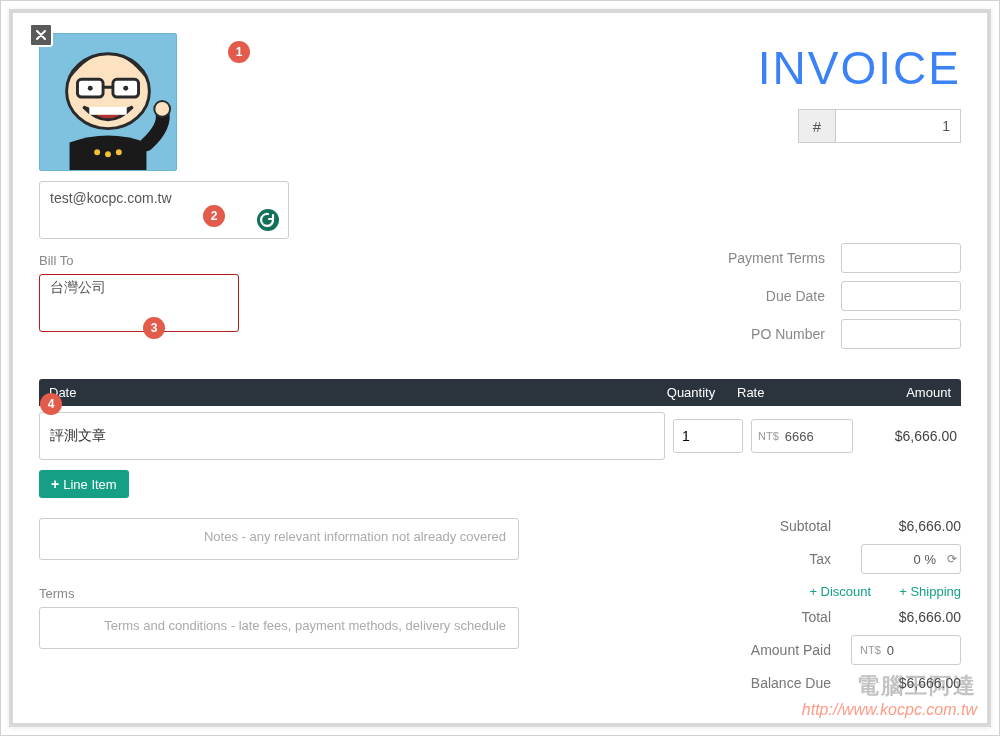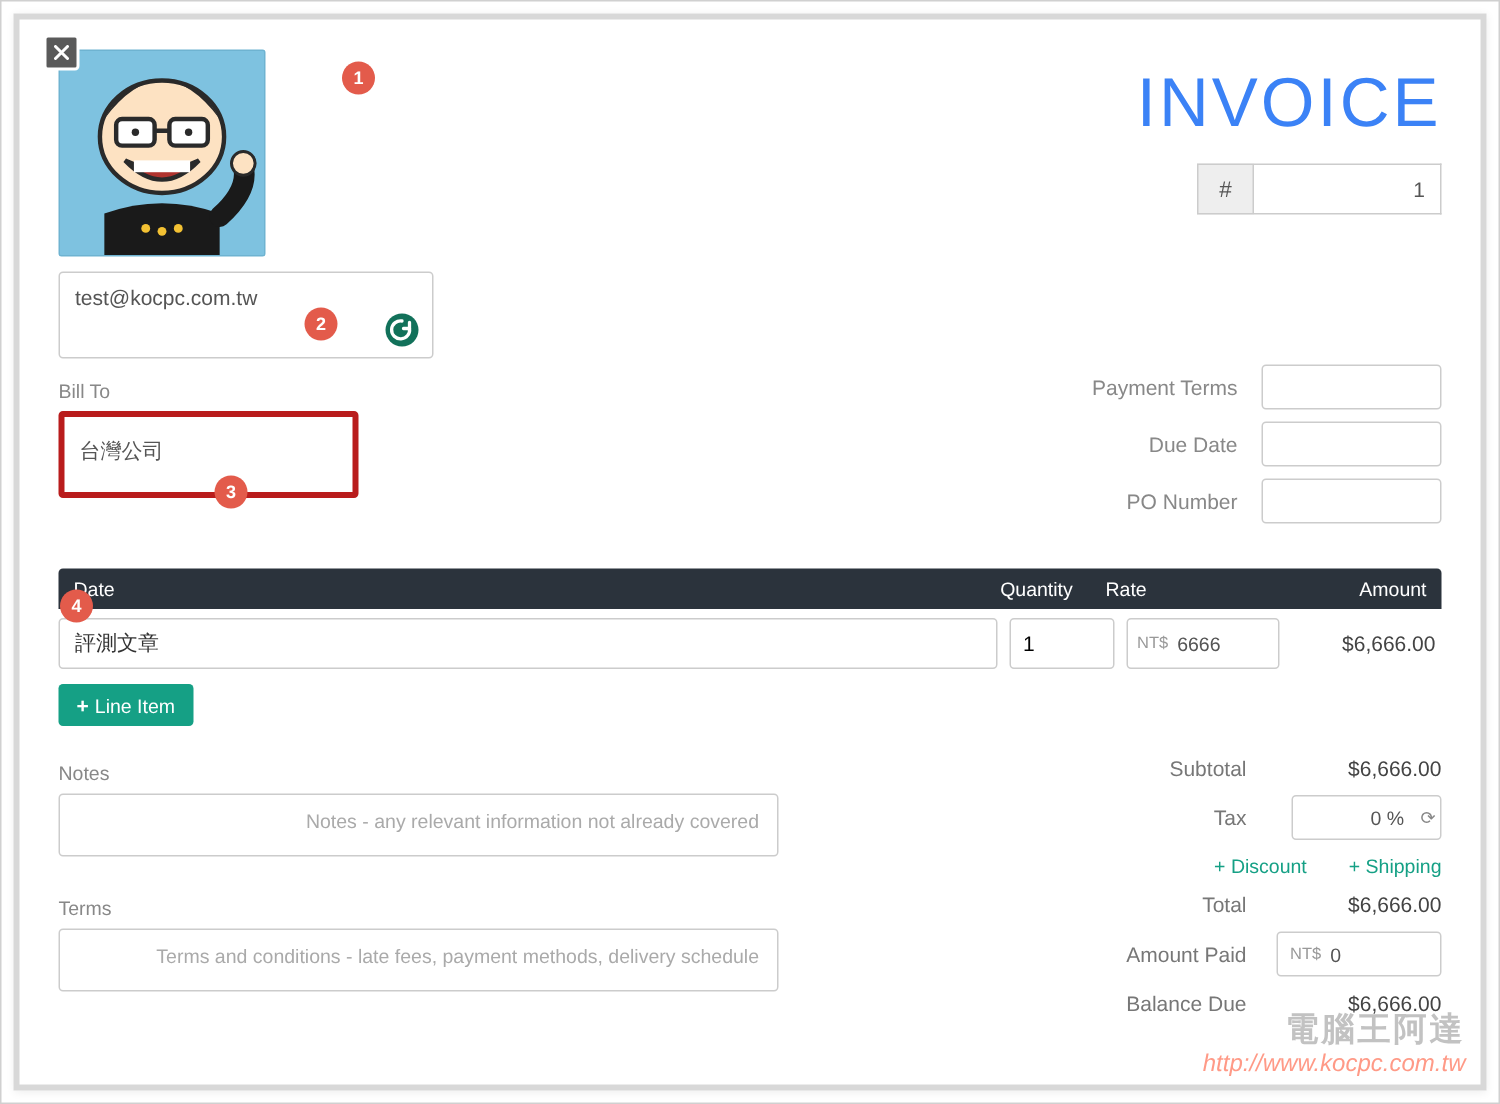--- a/index.html
+++ b/index.html
@@ -85,22 +85,22 @@
     padding:8px 10px; font-size:14px; color:#555; position:relative;
   }
   .grammarly {
     position:absolute; right:8px; bottom:6px;
     width:24px; height:24px;
   }
   .mid-row { display:flex; margin-top:14px; }
   .col { display:flex; flex-direction:column; }
   .lbl { font-size:13px; color:#888; margin-bottom:6px; }
   .tbox {
-    border:4px solid #b91c1c; border-radius:3px;
-    font-size:14px; color:#555; padding:14px 10px;
+    border:1px solid #b91c1c; border-radius:3px;
+    font-size:14px; color:#555; padding:4px 10px;
     width:200px; height:58px; resize:none; font-family:inherit;
   }
   .meta-block {
     margin-left:auto; text-align:right; width:350px; margin-top:-10px;
   }
   .meta-row {
     display:flex; justify-content:flex-end; align-items:center;
     margin-bottom:8px;
   }
   .meta-row .mlbl {
@@ -117,21 +117,21 @@
     padding:6px 10px 6px 10px; align-items:center;
   }
   .ih-item { flex:1; }
   .ih-qty { width:80px; text-align:center; }
   .ih-rate { width:110px; text-align:left; padding-left:6px; }
   .ih-amount { width:110px; text-align:right; }
   .item-row {
     display:flex; align-items:center; margin-top:6px;
   }
   .item-name-in {
-    flex:1; height:34px; border:1px solid #ccc; border-radius:3px;
+    flex:1; height:48px; border:1px solid #ccc; border-radius:3px;
     padding:0 10px; font-size:14px; color:#333; margin-right:8px;
   }
   .qty-in {
     width:70px; height:34px; border:1px solid #ccc; border-radius:3px;
     padding:0 8px; font-size:14px; text-align:left; margin-right:8px;
   }
   .rate-cell{
     width:102px; height:34px; border:1px solid #ccc; border-radius:3px;
     display:flex; align-items:center; padding:0 6px; margin-right:8px;
     font-size:13px; color:#555;
@@ -290,21 +290,20 @@
         <div class="amount-cell">$6,666.00</div>
       </div>
       <button class="add-line-btn">
         <span class="plus">+</span>
         <span>Line Item</span>
       </button>
     </div>
 
     <div class="bottom-row">
       <div class="notes-col">
-        <div class="lbl" style="margin-top:4px;">Notes</div>
         <textarea class="big-tbox" placeholder="Notes - any relevant information not already covered" style=""></textarea>
         <div class="lbl" style="margin-top:22px;">Terms</div>
         <textarea class="big-tbox" placeholder="Terms and conditions - late fees, payment methods, delivery schedule" style=""></textarea>
       </div>
 
       <div class="totals-col">
         <div class="tot-row">
           <span class="tlbl">Subtotal</span>
           <span class="tval">$6,666.00</span>
         </div>

